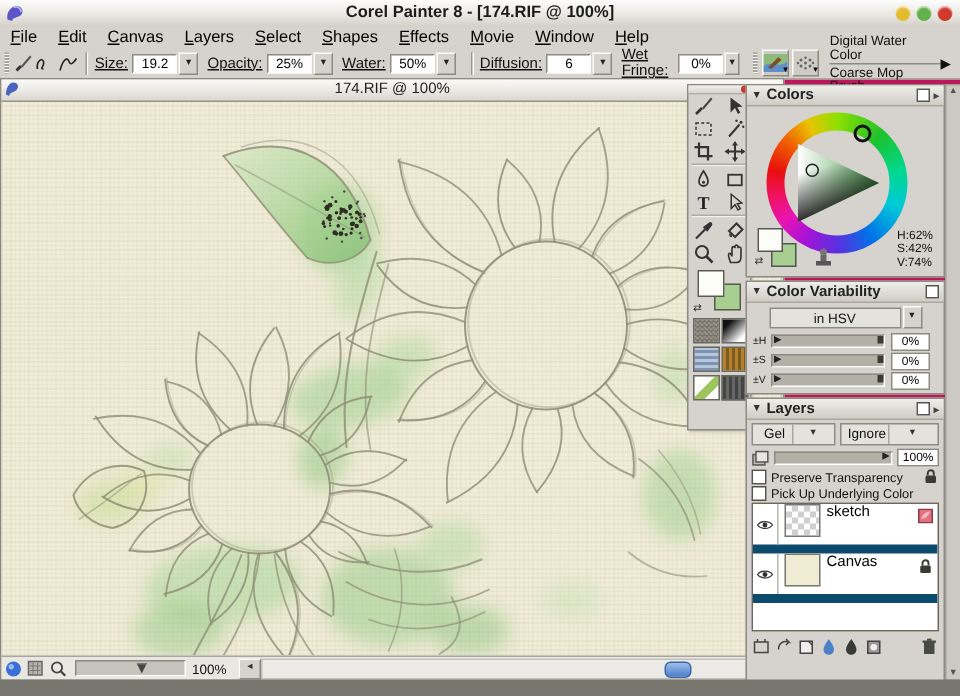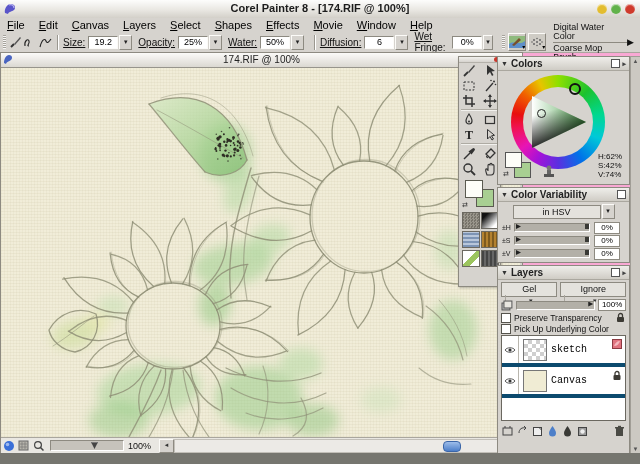--- a/index.html
+++ b/index.html
@@ -1,17 +1,17 @@
 <!DOCTYPE html>
 <html><head>
 <meta charset="utf-8">
 <style>
   html,body{margin:0;padding:0;}
   body{width:640px;height:464px;overflow:hidden;font-family:"Liberation Sans",sans-serif;background:#7b7b76;}
-  .app{position:absolute;left:0;top:0;width:640px;height:464px;background:#f9a8d4;}
+  .app{position:absolute;left:0;top:0;width:640px;height:464px;background:#be185d;}
   
   .titlebar{position:absolute;left:0;top:0;width:640px;height:18px;
     background:linear-gradient(#fdfdfc,#e9e7e2 55%,#d3d0c9);border-bottom:1px solid #97948c;}
   .titlebar .app-icon{position:absolute;left:3px;top:2px;width:14px;height:14px;}
   .titlebar .title{position:absolute;left:0;right:0;top:2px;text-align:center;font-size:11px;font-weight:bold;color:#1c1c1c;}
   .wbtns{position:absolute;right:5px;top:4px;display:flex;gap:4px;}
   .wbtn{width:10px;height:10px;border-radius:50%;border:1px solid #6b6а60;box-shadow:inset 0 1px 1px rgba(255,255,255,.7);}
   
   .menubar{position:absolute;left:0;top:18px;width:640px;height:14px;background:#d6d3ce;border-bottom:1px solid #b4b1aa;display:flex;align-items:center;}
   .menu-item{font-size:11px;color:#000;padding:0 7px;cursor:default;}
@@ -98,32 +98,32 @@
   .vari-mode .modebox{width:86px;height:12px;background:#e4e2dd;border:1px solid #8d8a81;font-size:9px;text-align:center;line-height:12px;color:#111;}
   .vrow{display:flex;align-items:center;height:13px;padding-left:4px;}
   .vrow .vlbl{font-size:7px;width:12px;color:#222;}
   .vtrack{width:74px;height:7px;background:#b3b0a8;border:1px solid #8d8a81;border-bottom-color:#fff;border-right-color:#fff;position:relative;}
   .vtrack .vthumb{position:absolute;left:1px;top:0px;width:5px;height:5px;background:#222;clip-path:polygon(0 0,100% 50%,0 100%);}
   .vtrack .vend{position:absolute;right:0;top:0;width:4px;height:5px;background:#3a3a36;}
   .vval{margin-left:4px;background:#fff;border:1px solid #8d8a81;font-size:8px;width:24px;height:10px;line-height:10px;text-align:center;}
   
   .layers-body{position:relative;height:178px;}
   .lrow-drop{display:flex;padding:2px 3px 1px 3px;gap:3px;}
-  .lsel{height:13px;background:#e4e2dd;border:1px solid #8d8a81;font-size:9px;line-height:12px;padding:0 3px;color:#111;display:flex;flex-direction:column;}
+  .lsel{height:13px;background:#e4e2dd;border:1px solid #8d8a81;font-size:9px;line-height:12px;padding:0 3px;color:#111;display:flex;}
   .lsel span{flex:1;text-align:center;}
   .lsel .da{font-size:7px;color:#333;border-left:1px solid #a9a69e;padding-left:2px;}
   .opacity-row{display:flex;align-items:center;padding:1px 3px;gap:3px;}
   .ltrack{width:78px;height:7px;background:#b3b0a8;border:1px solid #8d8a81;border-bottom-color:#fff;border-right-color:#fff;position:relative;}
   .ltrack .vthumb{position:absolute;right:1px;top:0;width:5px;height:5px;background:#222;clip-path:polygon(0 0,100% 50%,0 100%);}
   .lop{font-size:8px;background:#fff;border:1px solid #8d8a81;width:26px;height:10px;line-height:10px;text-align:center;}
   .chk-row{display:flex;align-items:center;font-size:8.5px;color:#111;padding:0 3px;height:11px;}
   .chk{width:8px;height:8px;background:#fff;border:1px solid #55534c;margin-right:3px;}
   .lock-right{margin-left:auto;}
   .layer-list{margin:1px 3px;background:#fff;border:1px solid #6b6860;height:84px;overflow:hidden;}
-  .layer-row{height:27px;display:flex;align-items:center;border-bottom:4px solid #0c4a6e;position:relative;font-family:Liberation Mono, monospace;}
+  .layer-row{height:27px;display:flex;align-items:flex-start;border-bottom:6px solid #0c4a6e;position:relative;}
   .layer-row.sel{background:#6e6e6a;color:#eee;}
   .eye-cell{width:16px;height:100%;display:flex;align-items:center;justify-content:center;border-right:1px solid #b9b6ae;}
   .thumb{width:22px;height:20px;border:1px solid #777;margin:0 4px;}
   .thumb.checker{background:conic-gradient(#cfcfcf 0 25%,#fff 0 50%,#cfcfcf 0 75%,#fff 0) 0 0/8px 8px;}
   .thumb.canvas{background:#f0ecd4;}
   .lname{font-size:10px;}
   .lbadge{position:absolute;right:3px;top:3px;}
   .lrow-cmds{display:flex;align-items:center;gap:4px;padding:2px 4px;height:13px;}
   .lrow-cmds .spacer{flex:1;}
   

